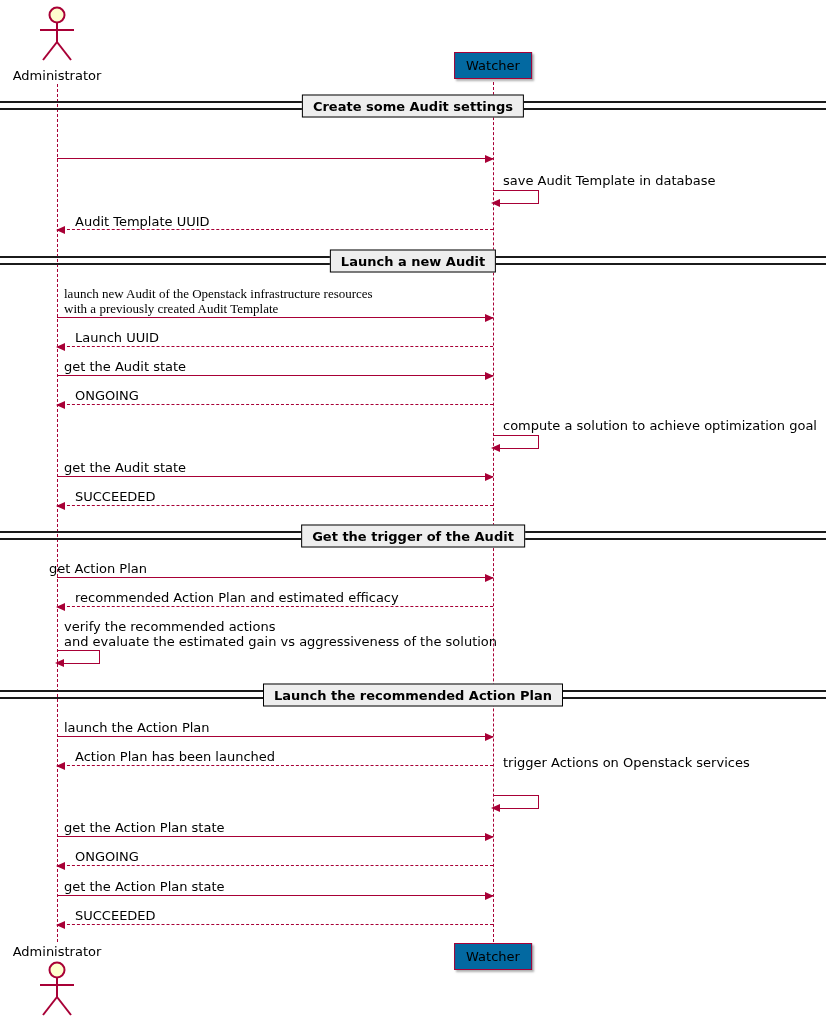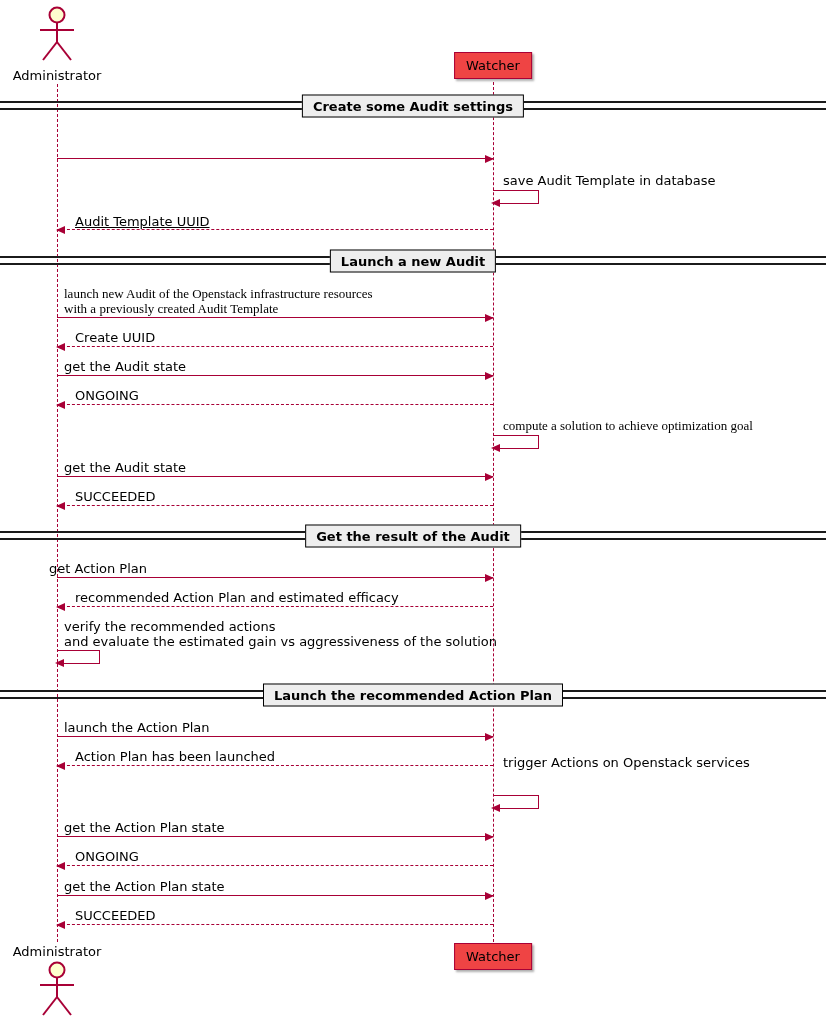--- a/index.html
+++ b/index.html
@@ -4,21 +4,21 @@
 <style>
   html,body { margin:0; padding:0; background:#ffffff; }
   .canvas {
     position:relative; width:826px; height:1030px;
     font-family:"DejaVu Sans", sans-serif; font-size:13px; color:#000;
     overflow:hidden; background:#ffffff;
   }
   .lifeline { position:absolute; width:0; border-left:1px dashed #A80036; }
   .participant {
     position:absolute; transform:translateX(-50%);
-    background:#ef4444; border:1.5px solid #A80036;
+    background:#0369a1; border:1.5px solid #A80036;
     padding:5px 11px; font-size:13px; white-space:nowrap;
     box-shadow:2px 2px 2px rgba(110,110,110,.55);
   }
   .actor-label { position:absolute; width:120px; text-align:center; font-size:13px; }
   .actor-figure { position:absolute; }
 
   .label { position:absolute; font-size:13px; line-height:15px; white-space:pre-line; }
 
   .arrow { position:absolute; height:0; border-top:1px solid #A80036; }
   .arrow.dashed { border-top-style:dashed; }
@@ -65,71 +65,71 @@
 
   <div class="arrow" style="left:57px; top:158px; width:436px;">
       <i class="ah ah-right"></i>
     </div>
 
   <div class="label" style="left:503px; top:173px;">save Audit Template in database</div>
   <div class="hook" style="left:493px; top:190px;">
       <i class="ah ah-left"></i>
     </div>
 
-  <div class="label" style="left:75px; top:214px;text-decoration:underline;">Audit Template UUID</div>
+  <div class="label" style="left:75px; top:214px;">Audit Template UUID</div>
   <div class="arrow dashed" style="left:57px; top:229px; width:436px;">
       <i class="ah ah-left"></i>
     </div>
 
   <div class="divider" style="top:249px;">
     <div class="divider-line" style="top:7px;"></div>
     <div class="divider-line" style="top:14px;"></div>
     <div class="divider-box">Launch a new Audit</div>
   </div>
 
   <div class="label" style="left:64px; top:286px;font-family:Liberation Serif, serif;">launch new Audit of the Openstack infrastructure resources
 with a previously created Audit Template</div>
   <div class="arrow" style="left:57px; top:317px; width:436px;">
       <i class="ah ah-right"></i>
     </div>
 
-  <div class="label" style="left:75px; top:330px;">Create UUID</div>
+  <div class="label" style="left:75px; top:330px;">Launch UUID</div>
   <div class="arrow dashed" style="left:57px; top:346px; width:436px;">
       <i class="ah ah-left"></i>
     </div>
 
   <div class="label" style="left:64px; top:359px;">get the Audit state</div>
   <div class="arrow" style="left:57px; top:375px; width:436px;">
       <i class="ah ah-right"></i>
     </div>
 
   <div class="label" style="left:75px; top:388px;">ONGOING</div>
   <div class="arrow dashed" style="left:57px; top:404px; width:436px;">
       <i class="ah ah-left"></i>
     </div>
 
-  <div class="label" style="left:503px; top:418px;font-family:Liberation Serif, serif;">compute a solution to achieve optimization goal</div>
+  <div class="label" style="left:503px; top:418px;">compute a solution to achieve optimization goal</div>
   <div class="hook" style="left:493px; top:435px;">
       <i class="ah ah-left"></i>
     </div>
 
   <div class="label" style="left:64px; top:460px;">get the Audit state</div>
   <div class="arrow" style="left:57px; top:476px; width:436px;">
       <i class="ah ah-right"></i>
     </div>
 
   <div class="label" style="left:75px; top:489px;">SUCCEEDED</div>
   <div class="arrow dashed" style="left:57px; top:505px; width:436px;">
       <i class="ah ah-left"></i>
     </div>
 
   <div class="divider" style="top:524px;">
     <div class="divider-line" style="top:7px;"></div>
     <div class="divider-line" style="top:14px;"></div>
-    <div class="divider-box">Get the result of the Audit</div>
+    <div class="divider-box">Get the trigger of the Audit</div>
   </div>
 
   <div class="label" style="left:49px; top:561px;">get Action Plan</div>
   <div class="arrow" style="left:57px; top:577px; width:436px;">
       <i class="ah ah-right"></i>
     </div>
 
   <div class="label" style="left:75px; top:590px;">recommended Action Plan and estimated efficacy</div>
   <div class="arrow dashed" style="left:57px; top:606px; width:436px;">
       <i class="ah ah-left"></i>

